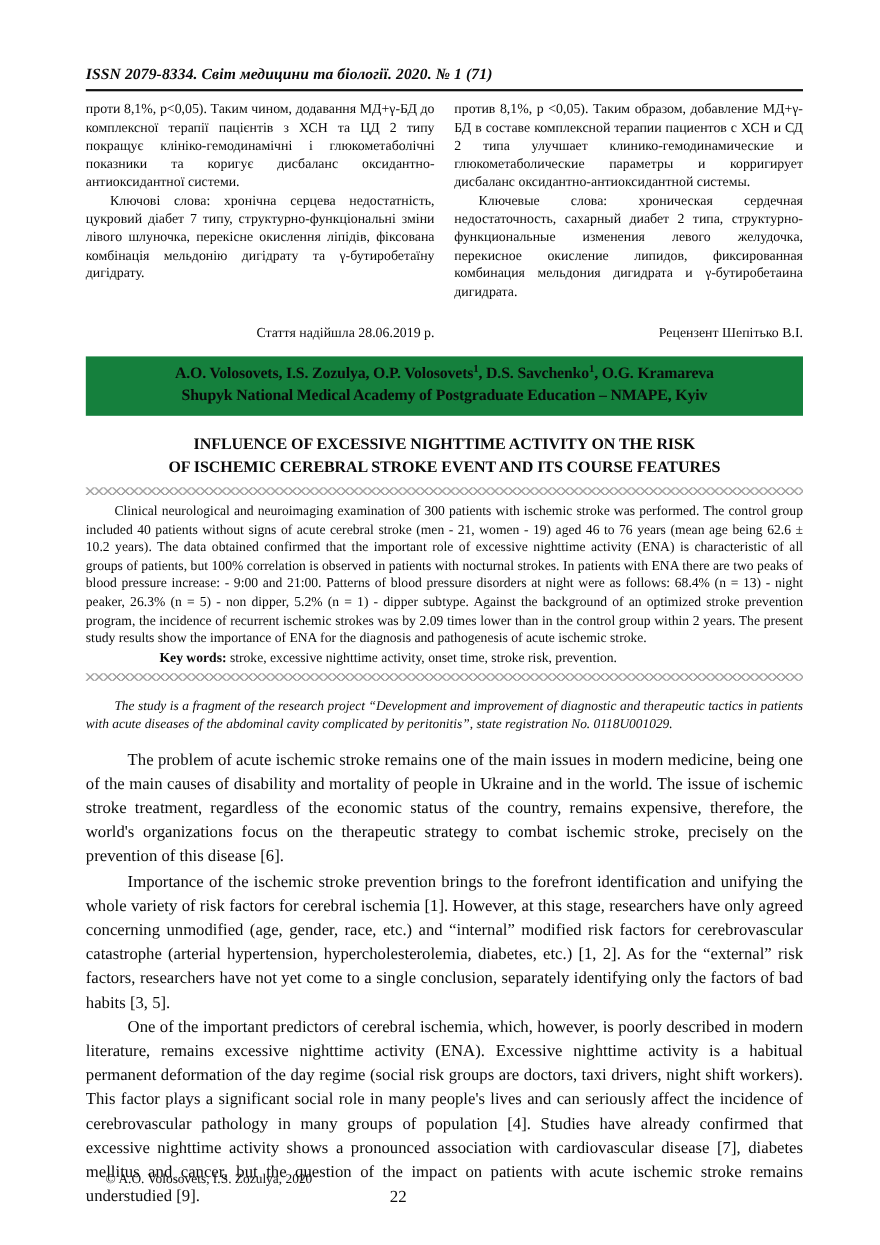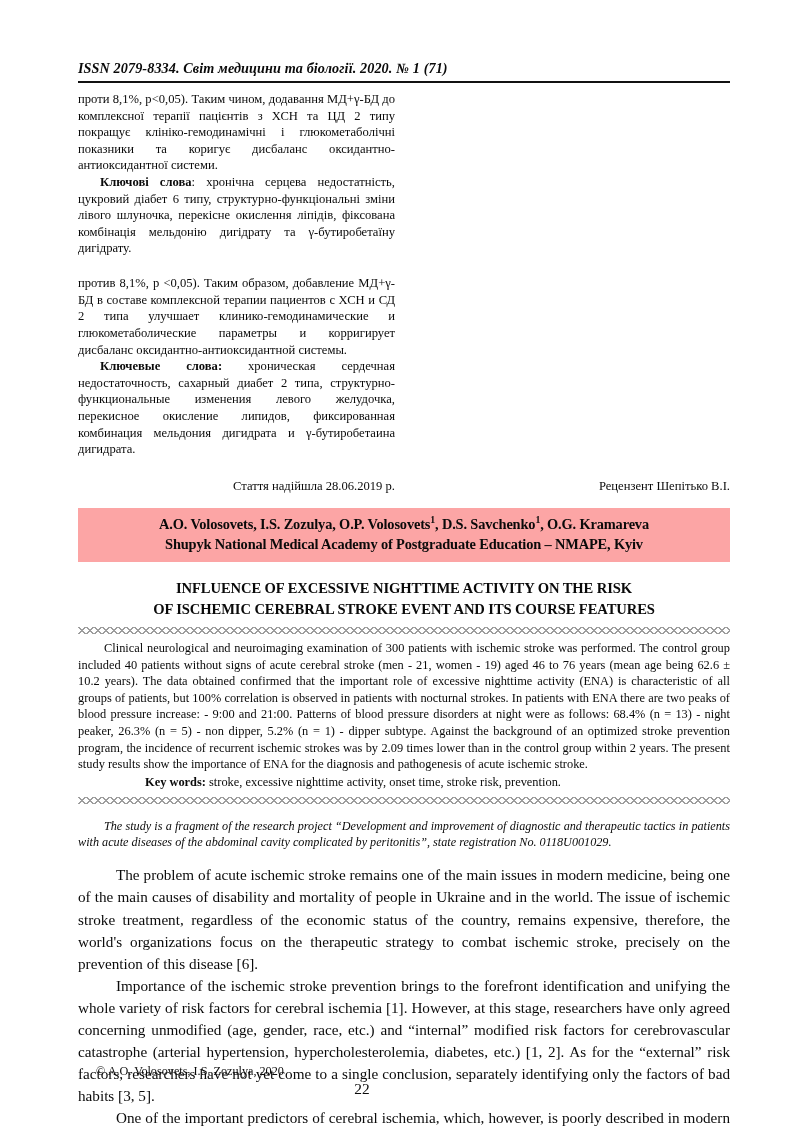--- a/index.html
+++ b/index.html
@@ -43,36 +43,35 @@
     border-bottom: 2px solid #111;
     margin-top: 4px;
     width: 100%;
   }
 
   
   .twocol {
     display: flex;
     gap: 18px;
     margin-top: 8px;
-    flex-direction: column;
   }
   .col {
     width: 317px;
     font-size: 12.6px;
     line-height: 1.32;
     text-align: justify;
   }
   .col p {
     margin: 0;
     text-indent: 0;
   }
   .col p.ind {
     text-indent: 22px;
   }
-  .kw-label { font-weight: bold; }
+  .kw-label { font-weight: normal; }
 
   .sig-row {
     display: flex;
     gap: 18px;
     margin-top: 21px;
   }
   .sig-cell {
     width: 317px;
     font-size: 12.6px;
     text-align: right;
@@ -187,35 +186,35 @@
 
 <div class="page">
   <div class="content">
 
     <div class="runhead">ISSN 2079-8334. Світ медицини та біології. 2020. № 1 (71)</div>
     <div class="runhead-rule"></div>
 
     <div class="twocol">
       <div class="col">
         <p>проти 8,1%, p&lt;0,05). Таким чином, додавання МД+γ-БД до комплексної терапії пацієнтів з ХСН та ЦД 2 типу покращує клініко-гемодинамічні і глюкометаболічні показники та коригує дисбаланс оксидантно-антиоксидантної системи.</p>
-        <p class="ind"><span class="kw-label">Ключові слова</span><span>: хронічна серцева недостатність, цукровий діабет 6 типу, структурно-функціональні зміни лівого шлуночка, перекісне окислення ліпідів, фіксована комбінація мельдонію дигідрату та γ-бутиробетаїну дигідрату.</span></p>
+        <p class="ind"><span class="kw-label">Ключові слова</span><span>: хронічна серцева недостатність, цукровий діабет 7 типу, структурно-функціональні зміни лівого шлуночка, перекісне окислення ліпідів, фіксована комбінація мельдонію дигідрату та γ-бутиробетаїну дигідрату.</span></p>
       </div>
       <div class="col">
         <p>против 8,1%, p &lt;0,05). Таким образом, добавление МД+γ-БД в составе комплексной терапии пациентов с ХСН и СД 2 типа улучшает клинико-гемодинамические и глюкометаболические параметры и корригирует дисбаланс оксидантно-антиоксидантной системы.</p>
         <p class="ind"><span class="kw-label">Ключевые слова:</span><span> хроническая сердечная недостаточность, сахарный диабет 2 типа, структурно-функциональные изменения левого желудочка, перекисное окисление липидов, фиксированная комбинация мельдония дигидрата и γ-бутиробетаина дигидрата.</span></p>
       </div>
     </div>
 
     <div class="sig-row">
       <div class="sig-cell">Стаття надійшла 28.06.2019 р.</div>
       <div class="sig-cell">Рецензент Шепітько В.І.</div>
     </div>
 
 
-    <div class="authors" style="background: #fca5a5;">
+    <div class="authors" style="background: #15803d;">
       <div><span>A.O. Volosovets, I.S. Zozulya, O.P. Volosovets</span><sup>1</sup><span>, D.S. Savchenko</span><sup>1</sup><span>, O.G. Kramareva</span></div>
       <div>Shupyk National Medical Academy of Postgraduate Education – NMAPE, Kyiv</div>
     </div>
 
     <div class="title">
       <div>INFLUENCE OF EXCESSIVE NIGHTTIME ACTIVITY ON THE RISK</div>
       <div>OF ISCHEMIC CEREBRAL STROKE EVENT AND ITS COURSE FEATURES</div>
     </div>
 
 

